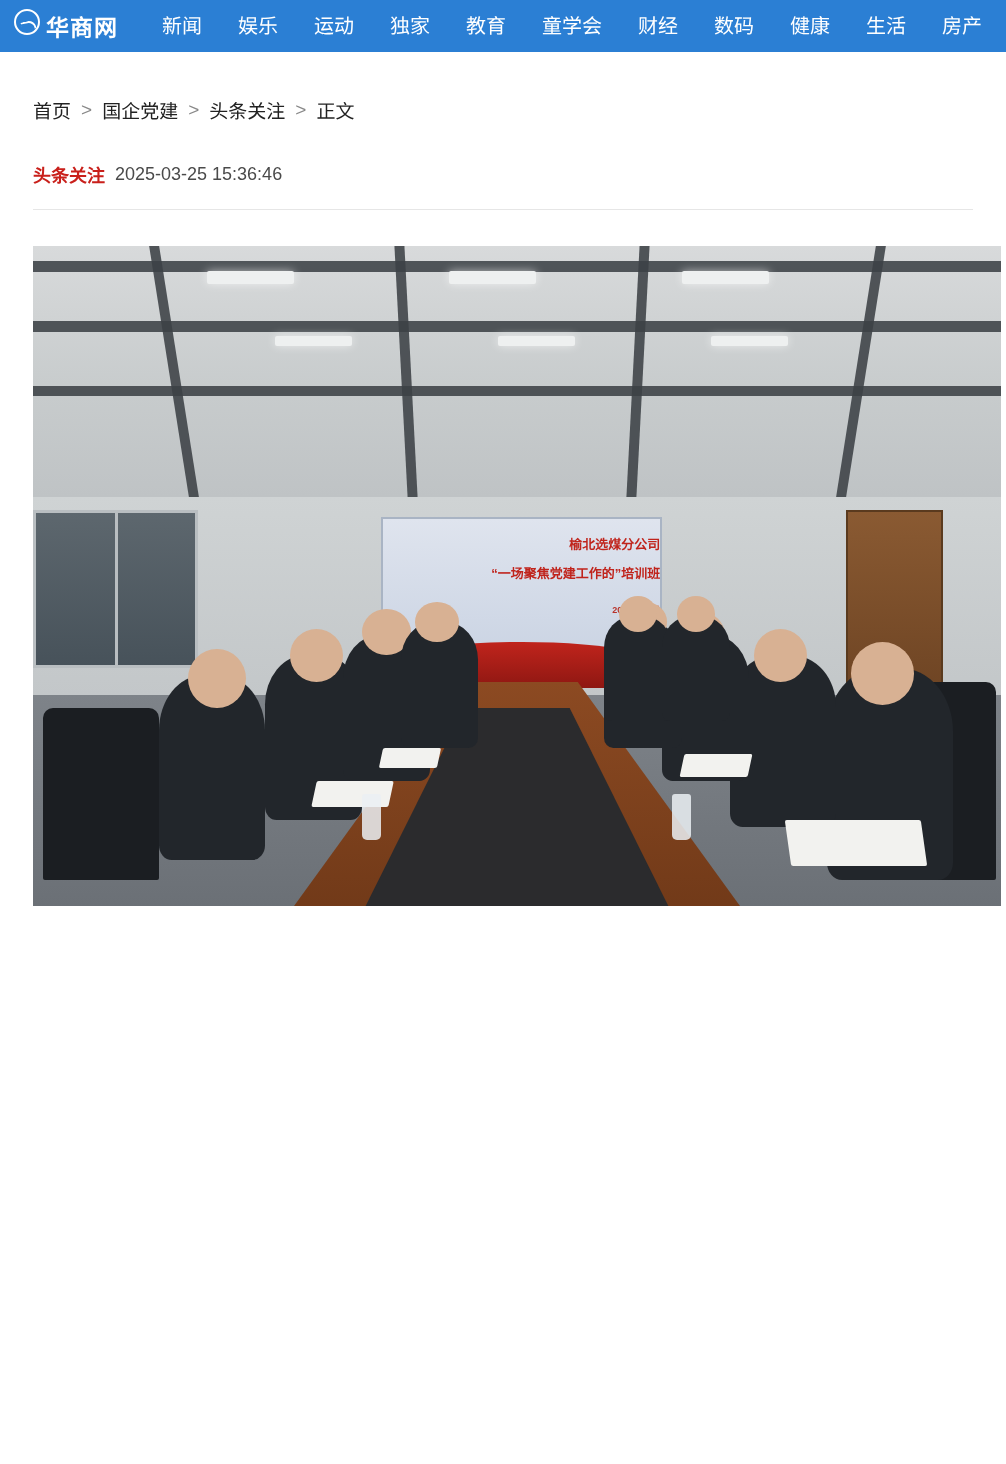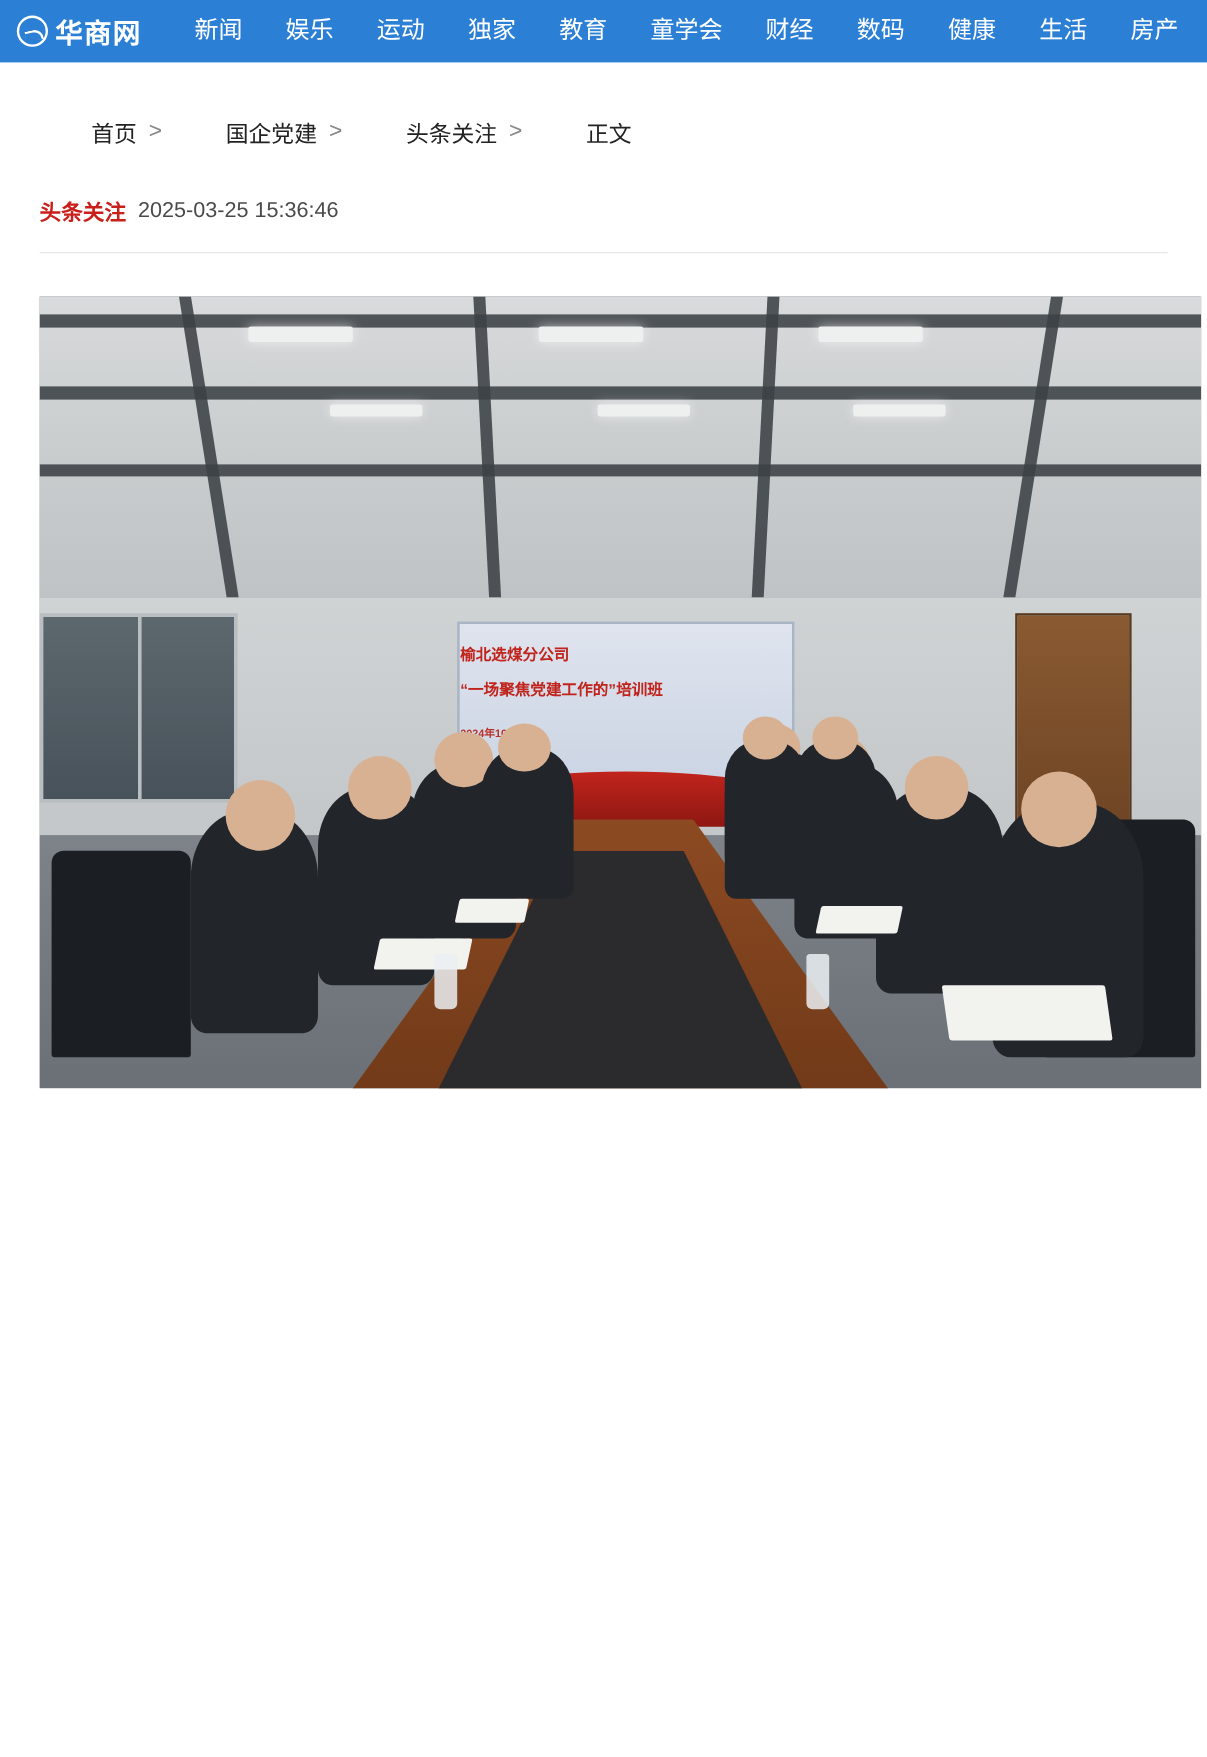--- a/index.html
+++ b/index.html
@@ -15,21 +15,20 @@
   .topnav {
     height: 52px;
     background: #2b7fd4;
     display: flex;
     align-items: center;
     padding: 0 14px;
     overflow: hidden;
   }
   .logo {
     display: flex;
-    align-items: center;
     gap: 6px;
     margin-right: 26px;
     flex: none;
   }
   .logo-mark {
     width: 26px;
     height: 26px;
     border-radius: 50%;
     border: 2px solid #ffffff;
     position: relative;
@@ -74,21 +73,21 @@
   }
 
   .breadcrumb {
     margin-top: 44px;
     font-size: 19px;
     color: #333333;
     display: flex;
     align-items: center;
     gap: 0;
   }
-  .breadcrumb .crumb { color: #222222; cursor: pointer; margin-left: 43px; }
+  .breadcrumb .crumb { color: #222222; cursor: pointer; }
   .breadcrumb .crumb.last { color: #222222; cursor: default; }
   .breadcrumb .sep { color: #888888; padding: 0 10px; }
 
   h1.title {
     font-size: 45px;
     line-height: 1.28;
     font-weight: bold;
     color: #111111;
     margin: 45px 0 0 0;
     letter-spacing: 1px;
@@ -200,21 +199,21 @@
     border: 2px solid #5a3a1e;
   }
   .screen {
     position: absolute;
     left: 36%; top: 41%;
     width: 29%; height: 20%;
     background: linear-gradient(180deg, #dfe4ee 0%, #ccd5e4 100%);
     border: 2px solid #a9b4c4;
   }
   .screen .s1, .screen .s2, .screen .s3 {
-    position: absolute; width: 100%; text-align: left;
+    position: absolute; width: 100%; text-align: right;
     color: #c0241c; font-weight: bold;
   }
   .screen .s1 { top: 12%; font-size: 13px; }
   .screen .s2 { top: 35%; font-size: 13px; }
   .screen .s3 { top: 66%; font-size: 9px; color: #b8322a; }
   .redcloth {
     position: absolute;
     left: 34%; top: 60%;
     width: 33%; height: 7%;
     background: linear-gradient(180deg, #c0241c 0%, #8e1712 100%);

